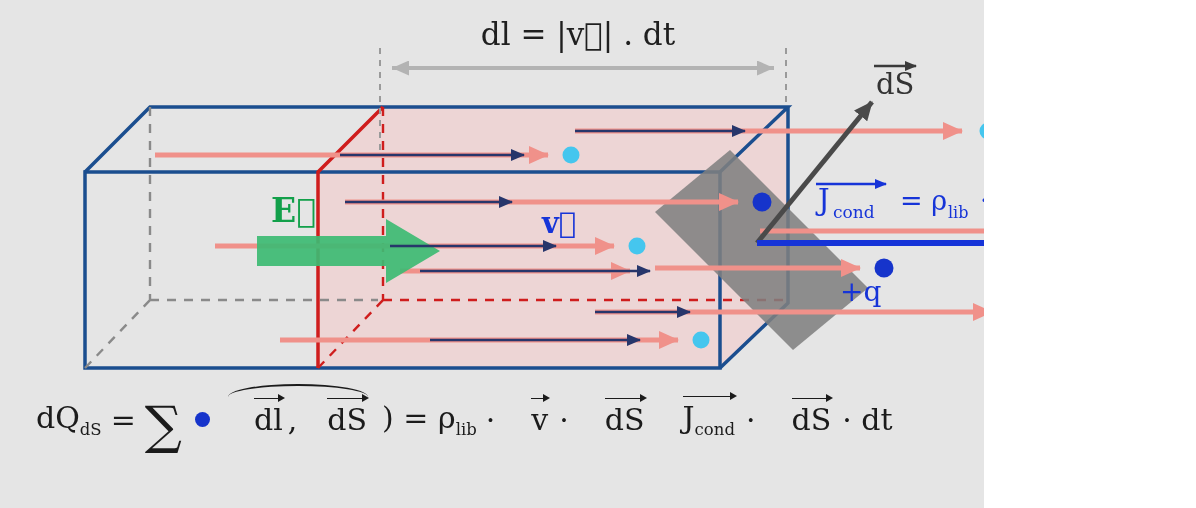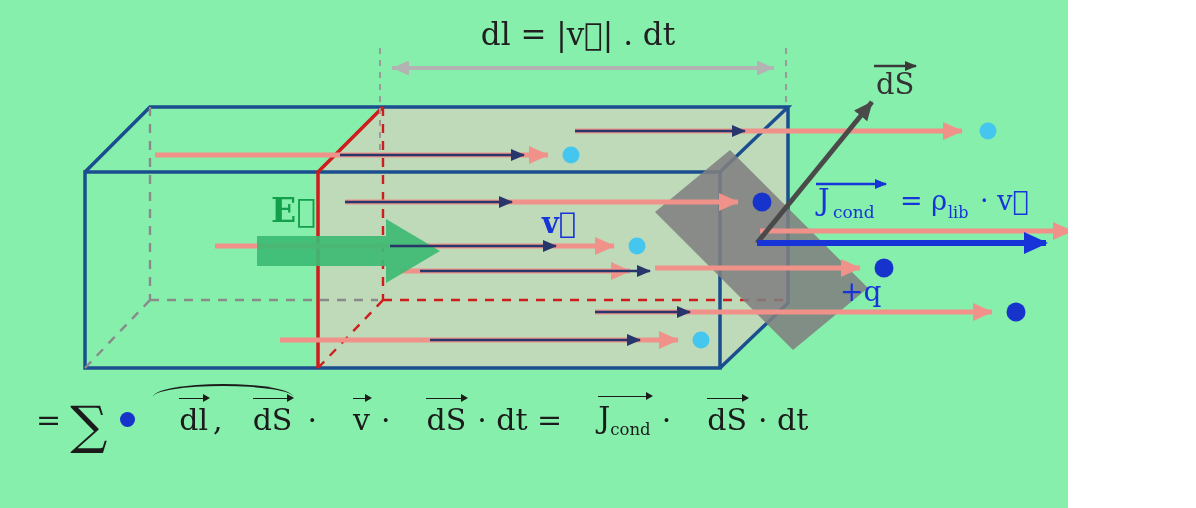--- a/index.html
+++ b/index.html
@@ -1,17 +1,17 @@
 <!DOCTYPE html>
 <html><head>
 <meta charset="utf-8">
 <style>
   html,body { margin:0; padding:0; background:#ffffff; }
   .canvas {
-    position:relative; width:1068px; height:508px; background:#86efac;
+    position:relative; width:984px; height:508px; background:#e5e5e5;
     font-family:"DejaVu Serif", serif; overflow:hidden;
   }
   svg.diagram { position:absolute; left:0; top:0; }
   svg text { font-family:"DejaVu Serif", serif; }
 
   .box    { stroke:#1b4e8f; stroke-width:3.5; fill:none; }
   .hid    { stroke:#8a8a8a; stroke-width:2.4; fill:none; stroke-dasharray:9 8; }
   .red    { stroke:#cf1d1d; stroke-width:3.5; fill:none; }
   .redhid { stroke:#cf1d1d; stroke-width:2.4; fill:none; stroke-dasharray:9 8; }
   .salmon { stroke:#f0918a; stroke-width:5;   fill:none; }
@@ -150,32 +150,33 @@
       <circle cx="884" cy="268" r="9.5" fill="#1634cb"></circle>
       <circle cx="1016" cy="312" r="9.5" fill="#1634cb"></circle>
     </g>
 
     <text x="271" y="222" font-size="33" font-weight="bold" fill="#12a04a">E⃗</text>
     <text x="542" y="233" font-size="29" font-weight="600" fill="#1634d8">v⃗</text>
     <text x="840" y="301" font-size="28" fill="#1634d8">+q</text>
   </svg>
 
   <div class="equation">
+    <span><span>dQ</span><sub>dS</sub></span>
     <span>=</span>
     <span class="sigma">∑</span>
     <span class="dot-blue"></span>
     <span class="anglehat">
       <span class="vec"><span>dl</span></span>
       <span>,</span>
       <span class="vec"><span>dS</span></span>
     </span>
+    <span><span>) = ρ</span><sub>lib</sub></span>
     <span>·</span>
     <span class="vec"><span>v</span></span>
     <span>·</span>
     <span class="vec"><span>dS</span></span>
-    <span>· dt =</span>
     <span class="vec"><span>J</span><sub>cond</sub></span>
     <span>·</span>
     <span class="vec"><span>dS</span></span>
     <span>· dt</span>
   </div>
 
 </div>
 
 </body></html>

